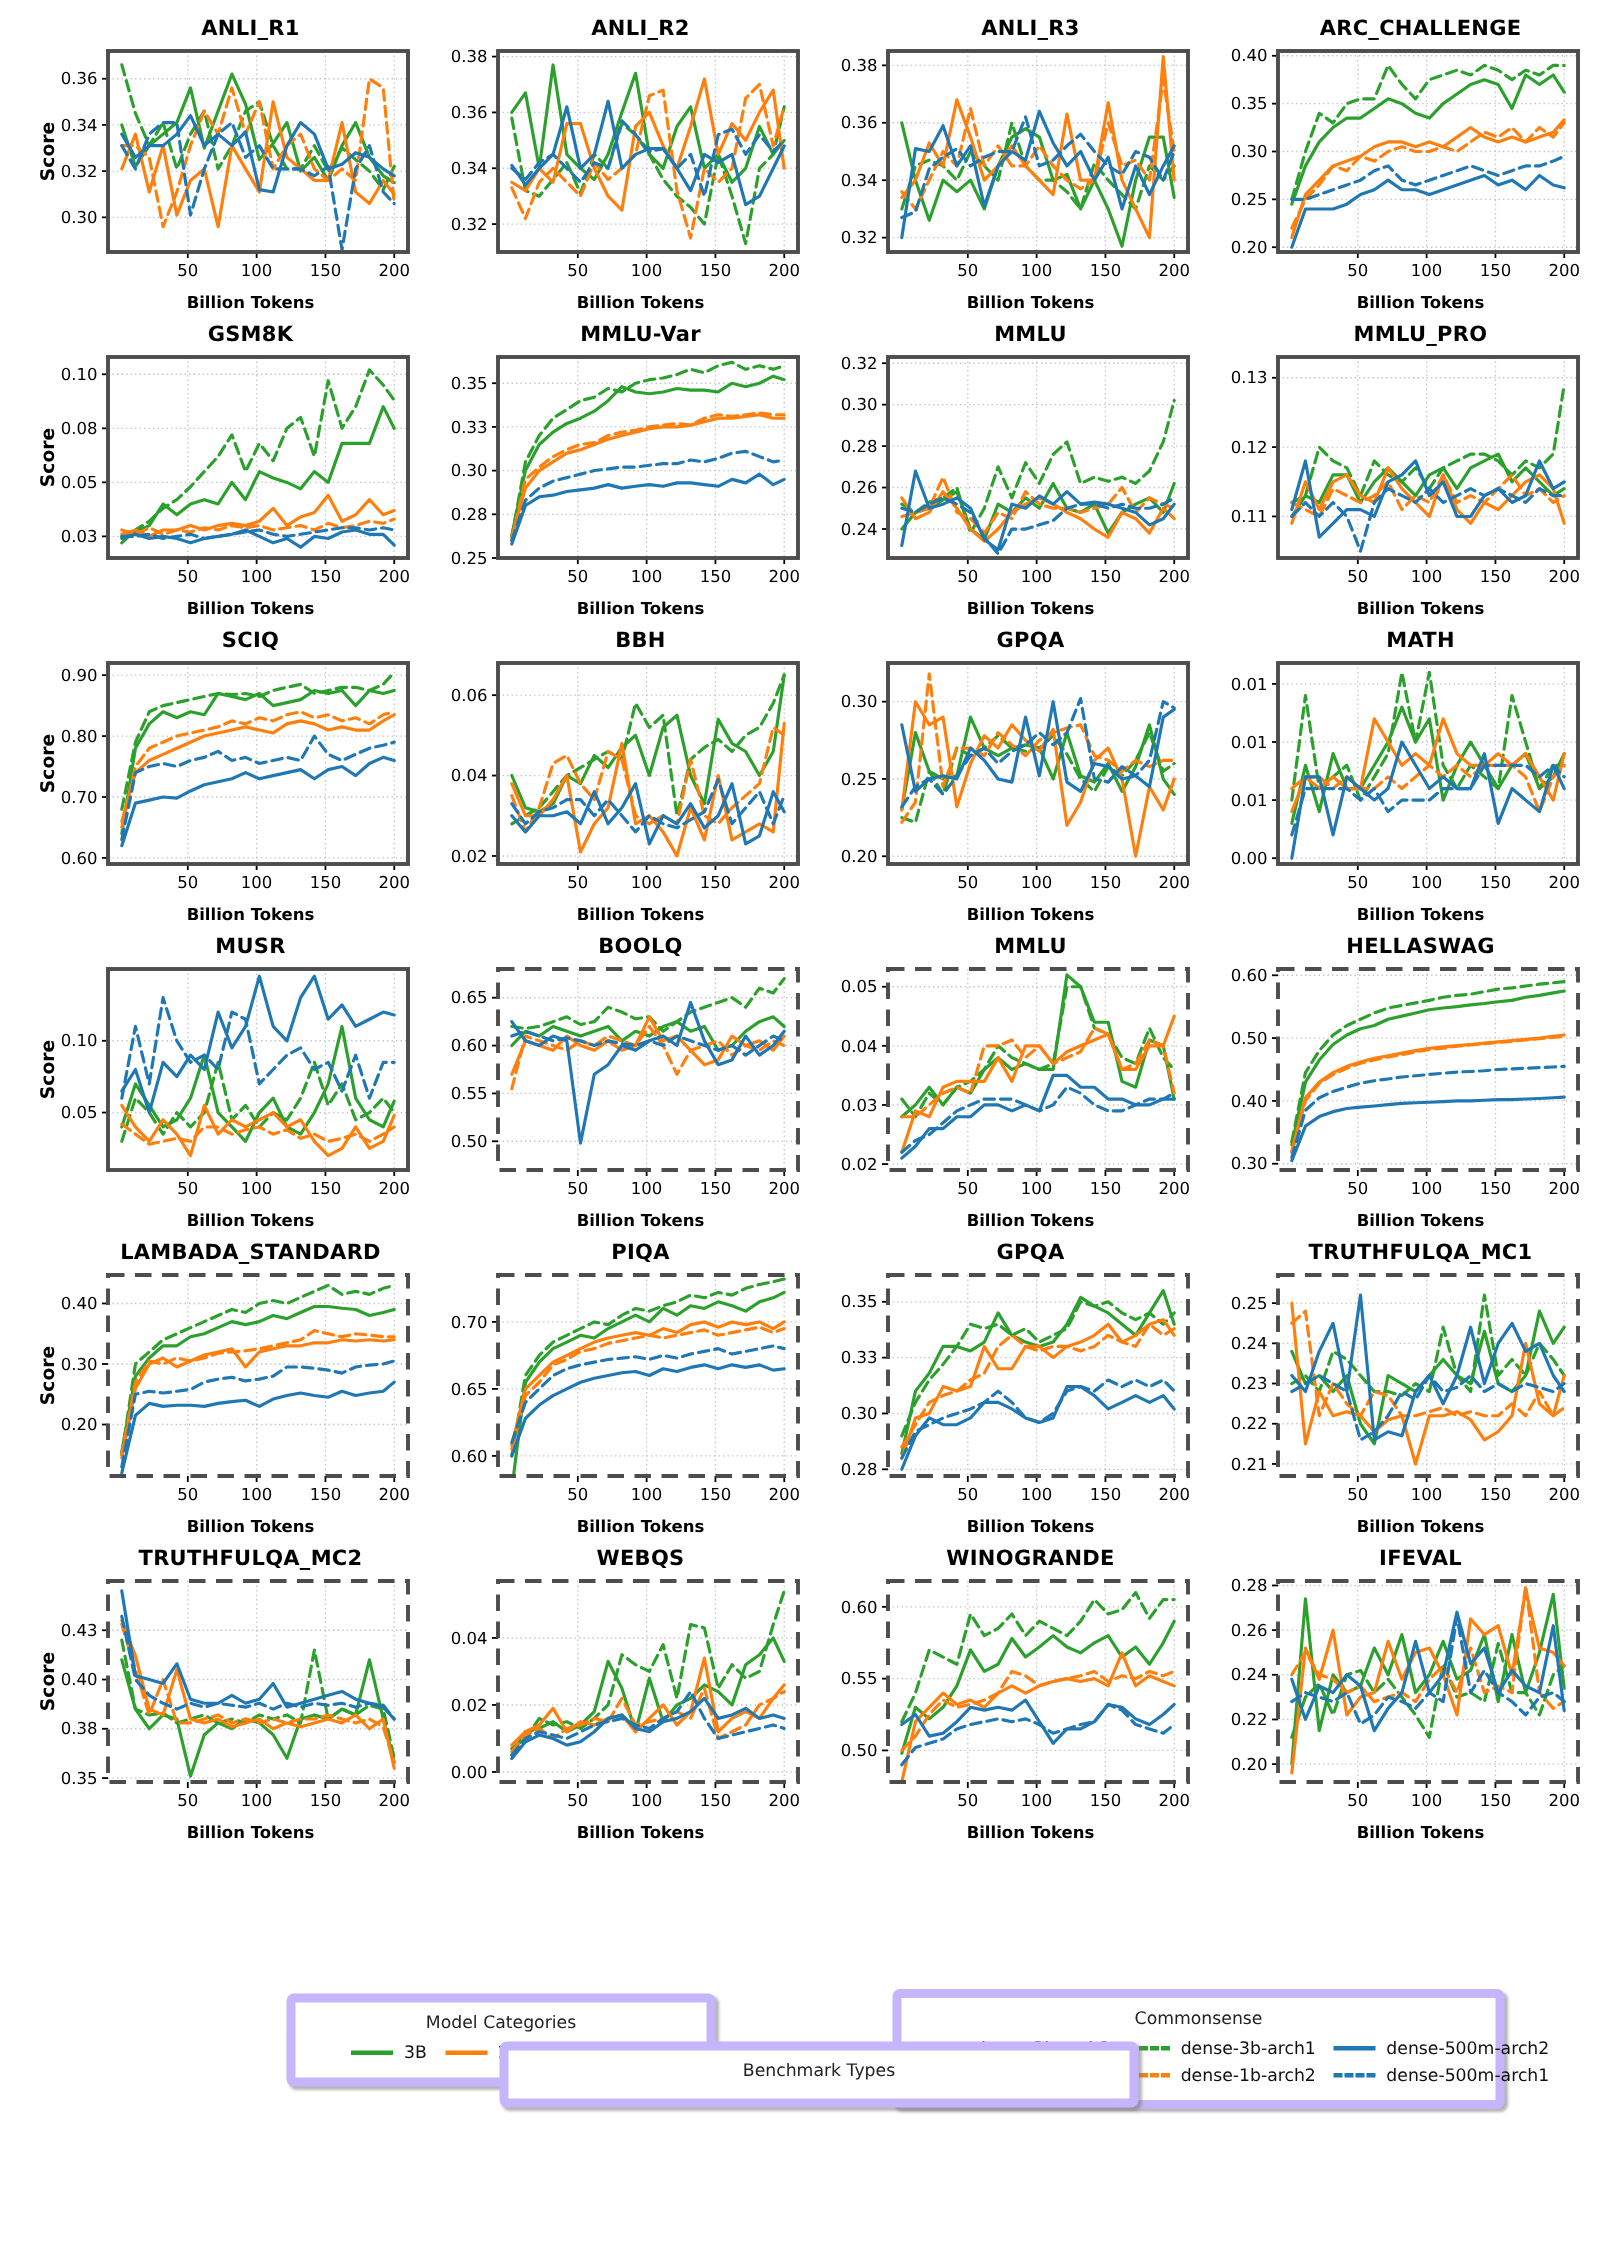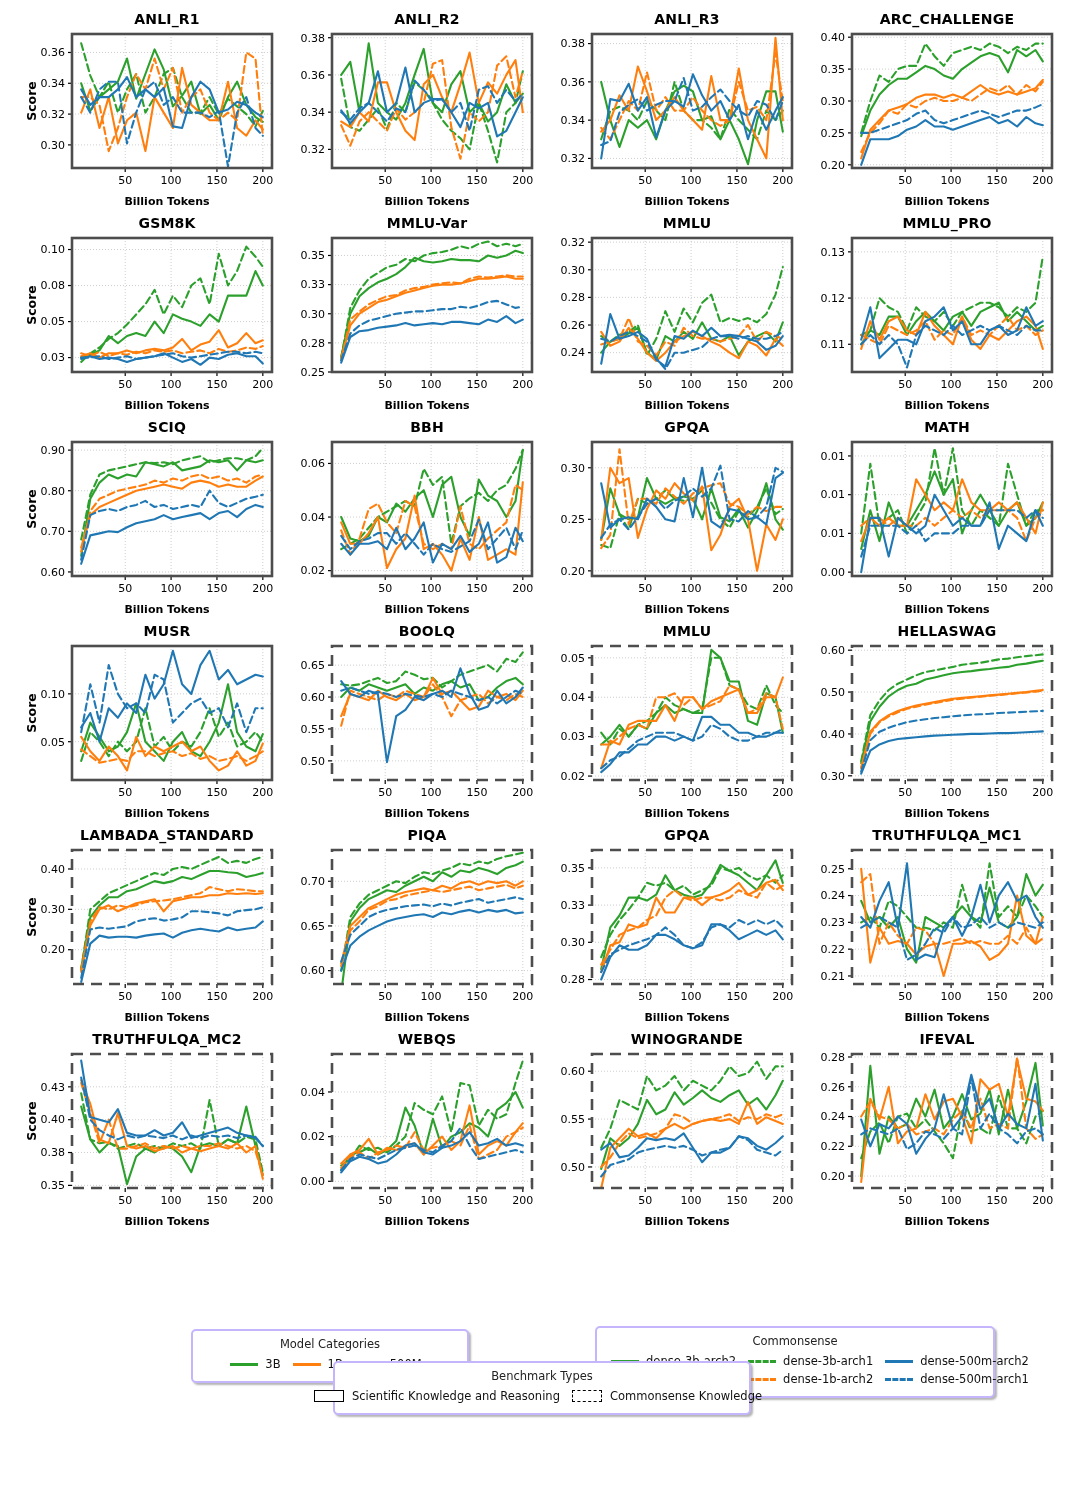--- a/index.html
+++ b/index.html
@@ -5,21 +5,21 @@
   html,body{margin:0;padding:0;background:#fff;}
   body{font-family:"DejaVu Sans","Liberation Sans",sans-serif;}
   #page{position:relative;width:1079px;height:1497px;background:#fff;overflow:hidden;}
   #charts-grid{position:absolute;left:22px;top:10px;width:1040px;}
   .chart-row{display:flex;flex-direction:row;}
   .cell{width:260px;display:flex;flex-direction:column;align-items:center;margin-bottom:3px;}
   .ctitle{font-size:14px;font-weight:bold;color:#000;text-align:right;height:18px;line-height:18px;
           letter-spacing:.2px; margin-left:30px;}
   .xlabel{font-size:11px;font-weight:bold;color:#000;text-align:center;height:17px;line-height:15px;margin-left:30px;}
   svg text{font-family:"DejaVu Sans","Liberation Sans",sans-serif;}
-  .legend-box{position:absolute;background:#fff;border:2px solid #c4b5fd;border-radius:5px;
+  .legend-box{position:absolute;background:#fff;border:6px solid #c4b5fd;border-radius:5px;
               box-shadow:2px 2px 2px rgba(120,120,120,.55);padding:6px 12px 8px 12px;}
   .legend-title{font-size:11.5px;color:#222;text-align:center;margin-bottom:4px;}
   .legend-row{display:flex;justify-content:center;}
   .legend-item{display:flex;align-items:center;font-size:11.5px;color:#111;margin:2px 10px 2px 2px;white-space:nowrap;}
   .swatch-line{display:inline-block;width:28px;height:0;border-top-width:3px;border-top-style:solid;margin-right:7px;}
   .swatch-line.dashed{border-top-style:dashed;}
   .swatch-rect{display:inline-block;width:30px;height:12px;border:1.6px solid #000;background:#fff;margin-right:8px;box-sizing:border-box;}
   .swatch-rect.dashed{border-style:dashed;}
   #legend-experiments .legend-grid{display:grid;grid-template-columns:auto auto auto;column-gap:0;}
 </style>
@@ -1063,24 +1063,14 @@
         </div>
         <div class="legend-item">
           <span class="swatch-line dashed" style="border-top-color: rgb(31, 119, 180);"></span>
           <span>dense-500m-arch1</span>
         </div>
       </div>
   </div>
 
   <div class="legend-box" id="legend-benchmark-types" style="left:333px;top:1361px;width:390px;">
     <div class="legend-title">Benchmark Types</div>
-    <div class="legend-row">
-        <div class="legend-item">
-          <span class="swatch-rect"></span>
-          <span>Scientific Knowledge and Reasoning</span>
-        </div>
-        <div class="legend-item">
-          <span class="swatch-rect dashed"></span>
-          <span>Commonsense Knowledge</span>
-        </div>
-      </div>
   </div>
 </div>
 
 </body></html>

